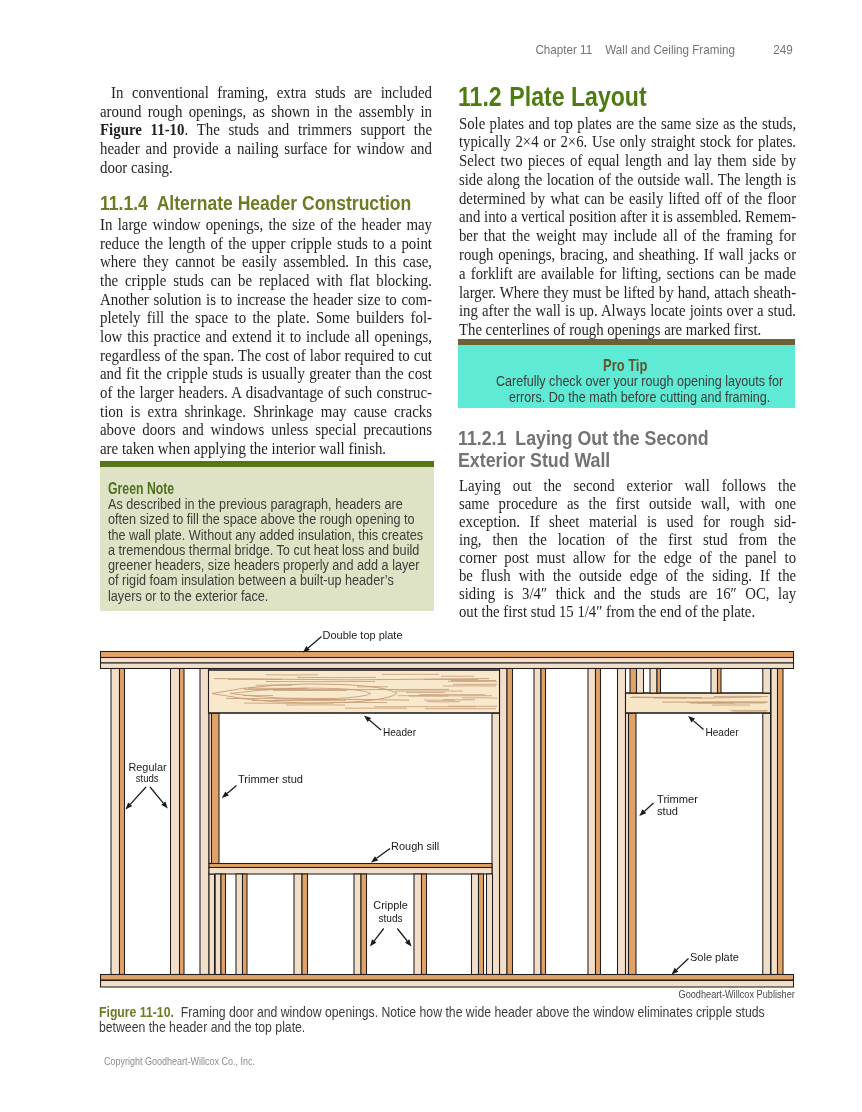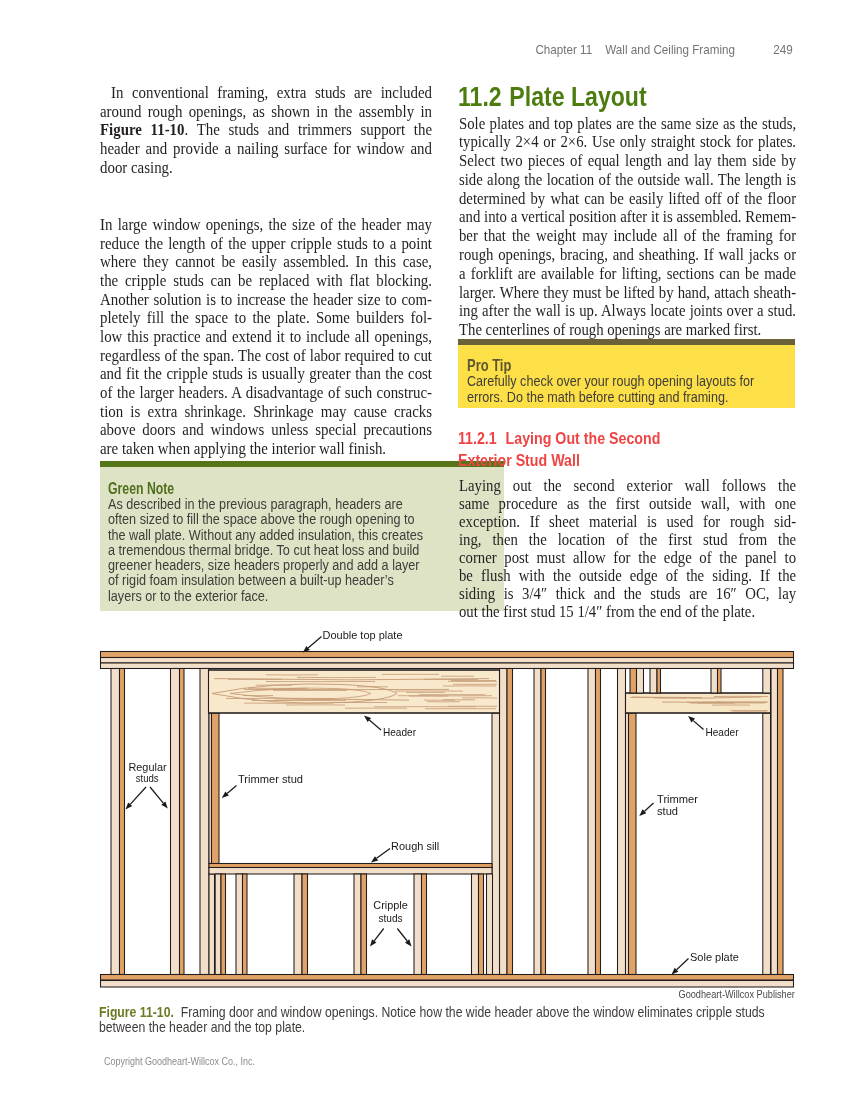--- a/index.html
+++ b/index.html
@@ -18,38 +18,39 @@
   <div class="abs sans" style="left:0;top:41.8px;width:793px;text-align:right;font-size:13.4px;color:#737373;"><span style="display:inline-block;transform:scaleX(0.87);transform-origin:100% 0;white-space:nowrap;">Chapter 11<span style="display:inline-block;width:15px;"></span>Wall and Ceiling Framing<span style="display:inline-block;width:44px;"></span>249</span></div>
 
   <div class="abs serif" style="left:100px;top:84px;width:361px;transform:scaleX(0.9197);transform-origin:0 0;">
     <div class="ln"><span style="display:inline-block;width:12px;"></span>In conventional framing, extra studs are included</div>
     <div class="ln">around rough openings, as shown in the assembly in</div>
     <div class="ln"><b>Figure 11-10</b>. The studs and trimmers support the</div>
     <div class="ln">header and provide a nailing surface for window and</div>
     <div class="lnl">door casing.</div>
   </div>
 
+  <div class="abs sans" style="left:100px;top:191.9px;font-size:20px;font-weight:bold;color:#6d7b23;"><span style="display:inline-block;transform:scaleX(0.878);transform-origin:0 0;white-space:nowrap;">11.1.4<span style="display:inline-block;width:10px;"></span>Alternate Header Construction</span></div>
 
   <div class="abs serif" style="left:100px;top:216px;width:361px;transform:scaleX(0.9197);transform-origin:0 0;">
     <div class="ln">In large window openings, the size of the header may</div>
     <div class="ln">reduce the length of the upper cripple studs to a point</div>
     <div class="ln">where they cannot be easily assembled. In this case,</div>
     <div class="ln">the cripple studs can be replaced with flat blocking.</div>
     <div class="ln">Another solution is to increase the header size to com-</div>
     <div class="ln">pletely fill the space to the plate. Some builders fol-</div>
     <div class="ln">low this practice and extend it to include all openings,</div>
     <div class="ln">regardless of the span. The cost of labor required to cut</div>
     <div class="ln">and fit the cripple studs is usually greater than the cost</div>
     <div class="ln">of the larger headers. A disadvantage of such construc-</div>
     <div class="ln">tion is extra shrinkage. Shrinkage may cause cracks</div>
     <div class="ln">above doors and windows unless special precautions</div>
     <div class="lnl">are taken when applying the interior wall finish.</div>
   </div>
 
-  <div class="abs" style="left:100px;top:461px;width:404px;">
+  <div class="abs" style="left:100px;top:461px;width:334px;">
 
     <div style="height:5.5px;background:#567518;"></div>
 
     <div class="sans" style="background:#dfe3c6;padding:15.9px 0 8px 8px;overflow:hidden;">
       <div style="font-size:16.6px;line-height:13px;font-weight:bold;color:#4f6f1c;margin-bottom:0.8px;"><span style="display:inline-block;transform:scaleX(0.74);transform-origin:0 0;">Green Note</span></div>
       <div style="font-size:15.4px;line-height:15.25px;color:#3f3c3a;white-space:nowrap;width:400px;transform:scaleX(0.822);transform-origin:0 0;">As described in the previous paragraph, headers are<br>often sized to fill the space above the rough opening to<br>the wall plate. Without any added insulation, this creates<br>a tremendous thermal bridge. To cut heat loss and build<br>greener headers, size headers properly and add a layer<br>of rigid foam insulation between a built-up header’s<br>layers or to the exterior face.</div>
     </div>
   </div>
 
   <div class="abs sans" style="left:436px;top:82px;font-size:27px;font-weight:bold;color:#4d7c0f;margin-left:22px;"><span style="display:inline-block;transform:scaleX(0.855);transform-origin:0 0;white-space:nowrap;">11.2<span style="display:inline-block;width:9px;"></span>Plate Layout</span></div>
@@ -66,27 +67,27 @@
     <div class="ln">a forklift are available for lifting, sections can be made</div>
     <div class="ln">larger. Where they must be lifted by hand, attach sheath-</div>
     <div class="ln">ing after the wall is up. Always locate joints over a stud.</div>
     <div class="lnl">The centerlines of rough openings are marked first.</div>
   </div>
 
   <div class="abs" style="left:458px;top:338.5px;width:337px;">
 
     <div style="height:6px;background:#6a6137;"></div>
 
-    <div class="sans" style="background:#fde047;padding:15.2px 0 2.6px 9px;overflow:hidden;">
+    <div class="sans" style="background:#5eead4;padding:15.2px 0 2.6px 9px;overflow:hidden;text-align:center;">
       <div style="font-size:16.6px;line-height:12.5px;font-weight:bold;color:#5e562f;margin-bottom:1.3px;"><span style="display:inline-block;transform:scaleX(0.78);transform-origin:0 0;">Pro Tip</span></div>
       <div style="font-size:15.3px;line-height:15.9px;color:#3f3c3a;white-space:nowrap;width:420px;transform:scaleX(0.822);transform-origin:0 0;">Carefully check over your rough opening layouts for<br>errors. Do the math before cutting and framing.</div>
     </div>
   </div>
 
-  <div class="abs sans" style="left:458px;top:428.4px;font-size:16px;line-height:21.7px;font-weight:bold;color:#ef4444;"><span style="display:inline-block;transform:scaleX(0.888);transform-origin:0 0;white-space:nowrap;">11.2.1<span style="display:inline-block;width:10px;"></span>Laying Out the Second<br>Exterior Stud Wall</span></div>
+  <div class="abs sans" style="left:458px;top:428.4px;font-size:20px;line-height:21.7px;font-weight:bold;color:#737373;"><span style="display:inline-block;transform:scaleX(0.888);transform-origin:0 0;white-space:nowrap;">11.2.1<span style="display:inline-block;width:10px;"></span>Laying Out the Second<br>Exterior Stud Wall</span></div>
 
   <div class="abs serif" style="left:458.5px;top:477px;width:370px;line-height:18px;transform:scaleX(0.911);transform-origin:0 0;">
     <div class="ln">Laying out the second exterior wall follows the</div>
     <div class="ln">same procedure as the first outside wall, with one</div>
     <div class="ln">exception. If sheet material is used for rough sid-</div>
     <div class="ln">ing, then the location of the first stud from the</div>
     <div class="ln">corner post must allow for the edge of the panel to</div>
     <div class="ln">be flush with the outside edge of the siding. If the</div>
     <div class="ln">siding is 3/4″ thick and the studs are 16″ OC, lay</div>
     <div class="lnl">out the first stud 15 1/4″ from the end of the plate.</div>

